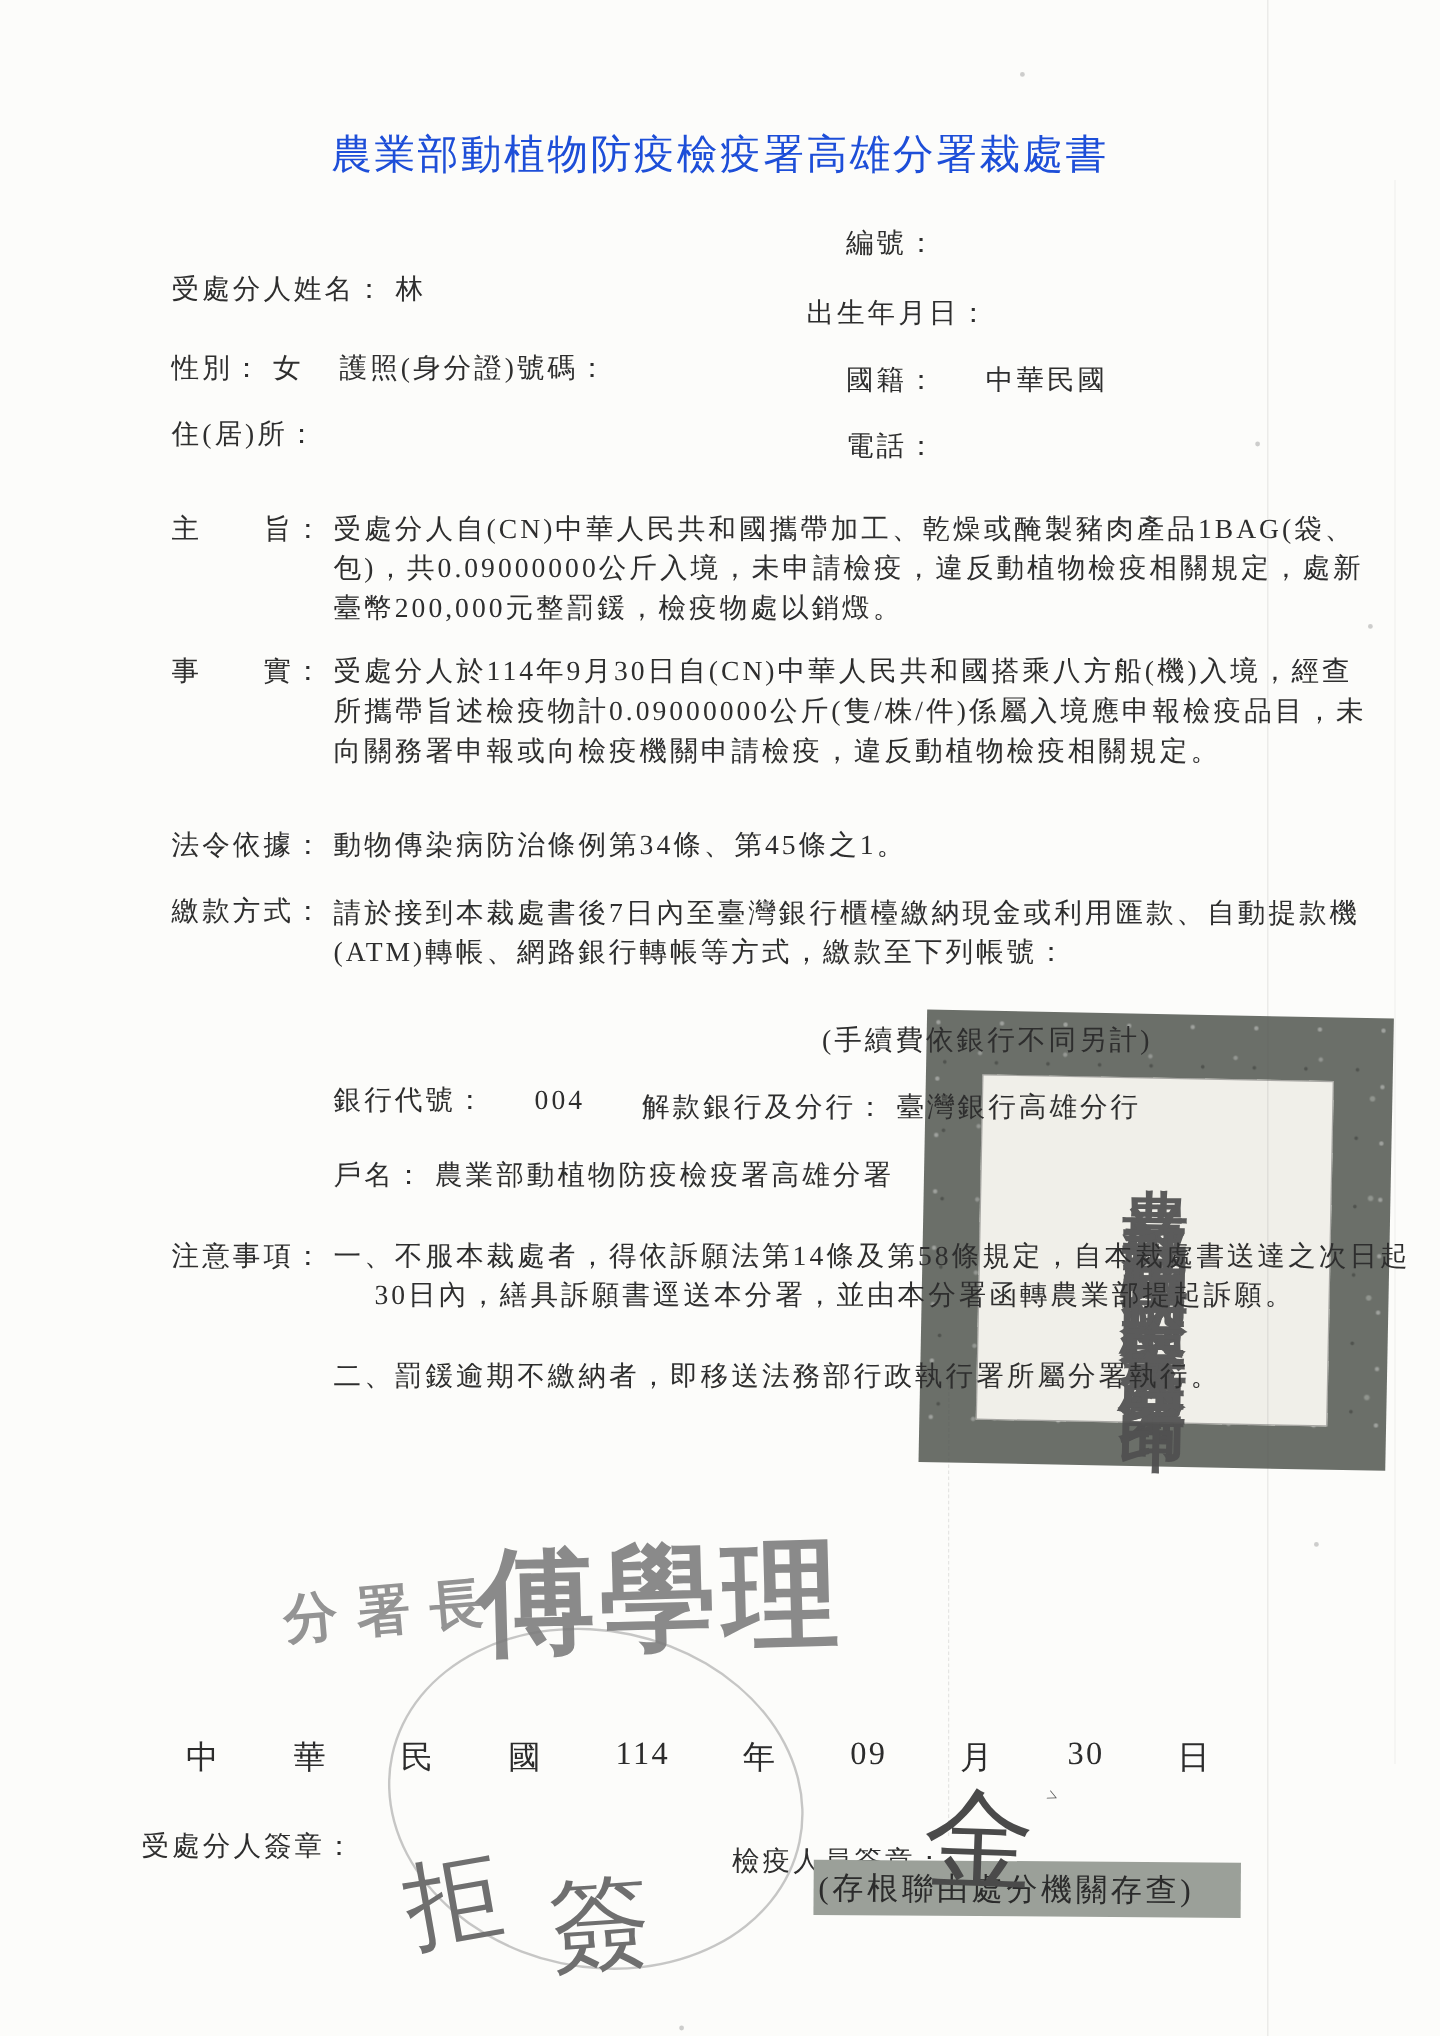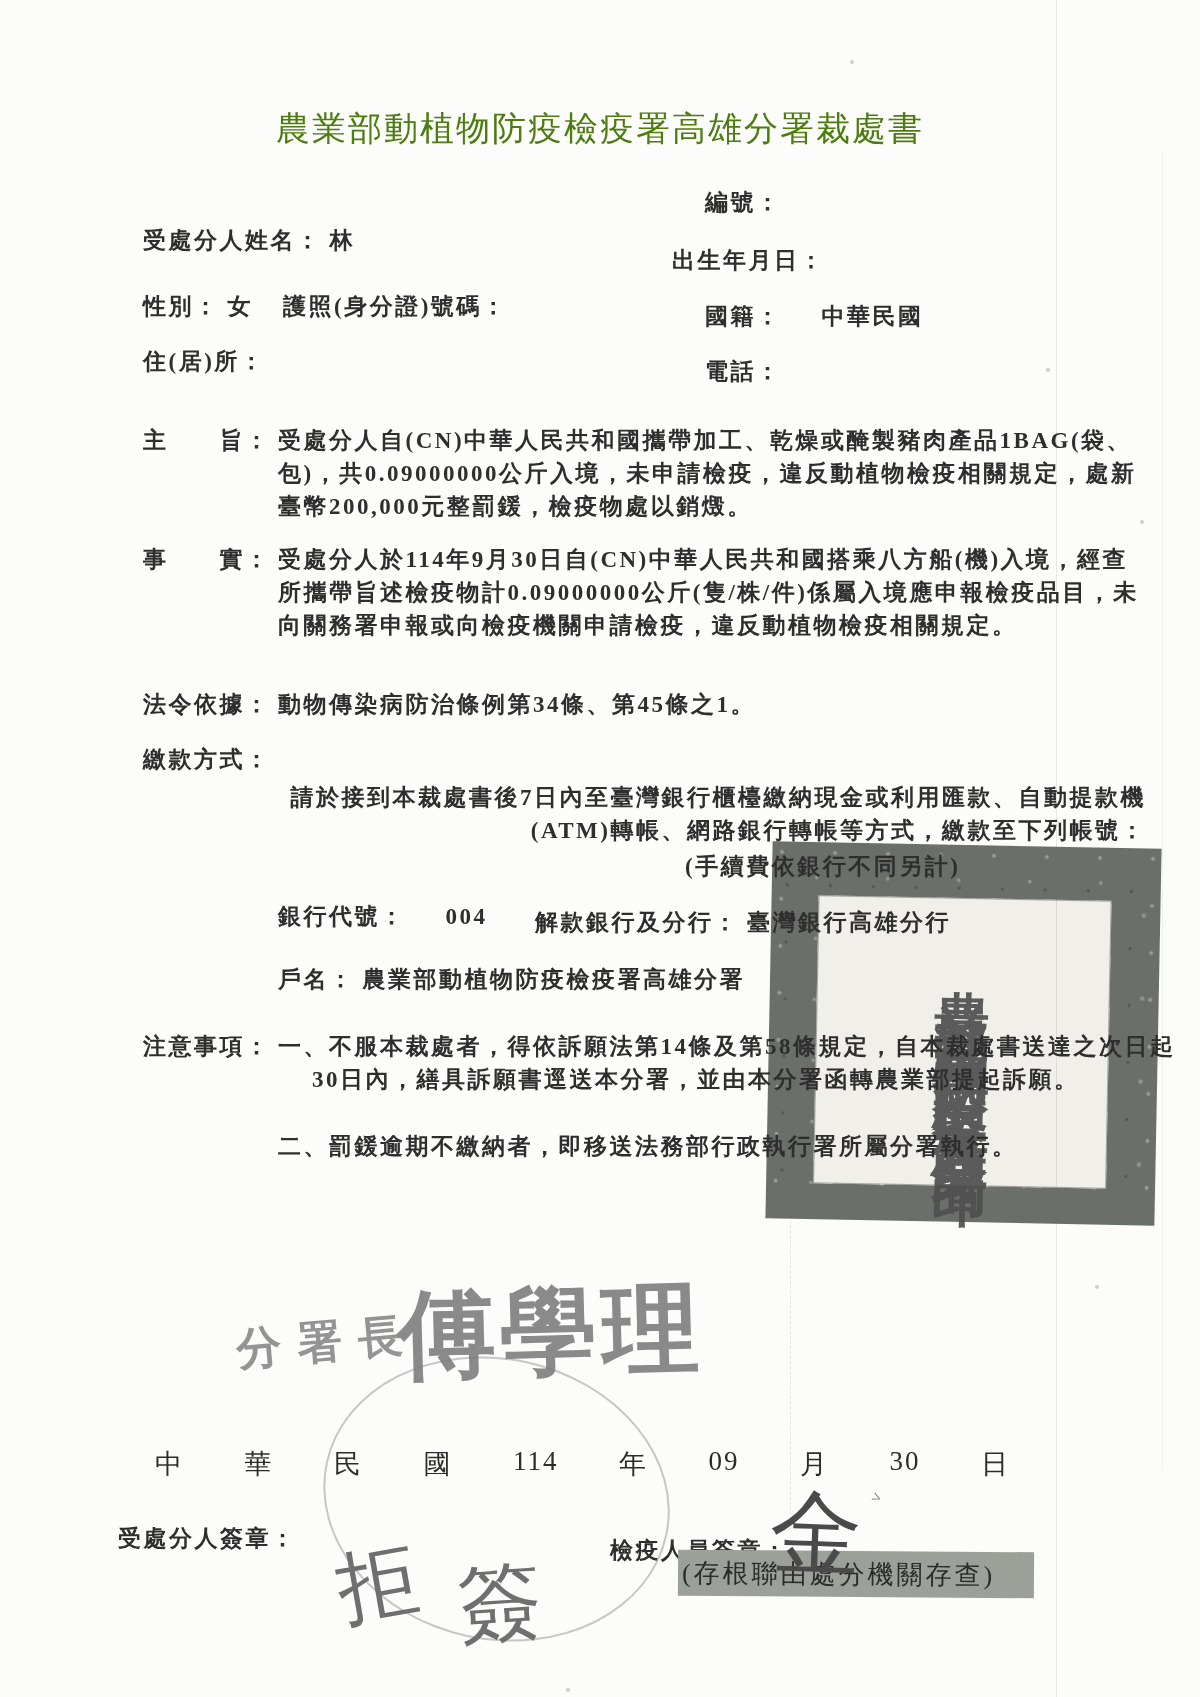--- a/index.html
+++ b/index.html
@@ -1,20 +1,20 @@
 <!DOCTYPE html>
 <html><head>
 <meta charset="utf-8">
 <style>
   html,body{margin:0;padding:0;background:#e8e8e8;}
   .page{position:relative;width:1200px;height:1697px;margin:0 auto;background:#fcfcfa;
         font-family:"Liberation Serif","DejaVu Serif",serif;color:#2e2e2e;overflow:hidden;}
   .abs{position:absolute;}
-  .t{font-size:23px;letter-spacing:2.5px;line-height:33px;font-weight:bold;}
-  .doc-title{left:0;right:0;top:106px;text-align:center;font-size:34px;letter-spacing:2px;color:#4d7c0f;}
+  .t{font-size:23px;letter-spacing:2.5px;line-height:33px;}
+  .doc-title{left:0;right:0;top:106px;text-align:center;font-size:34px;letter-spacing:2px;color:#1d4ed8;}
   .row{display:flex;gap:8px;white-space:nowrap;z-index:3;}
   .content{width:868px;z-index:3;}
   .hang{padding-left:34px;text-indent:-34px;}
   
   .stamp{left:769px;top:845px;width:389px;height:377px;z-index:1;transform:rotate(1.1deg);
          background-image:
            radial-gradient(circle at 18% 22%, rgba(255,255,255,.35) 1px, transparent 2.5px),
            radial-gradient(circle at 63% 58%, rgba(255,255,255,.28) 1px, transparent 2.5px),
            radial-gradient(circle at 84% 81%, rgba(230,235,228,.30) 1.5px, transparent 3px),
            radial-gradient(circle at 36% 76%, rgba(0,0,0,.25) 1px, transparent 2px);
@@ -82,21 +82,21 @@
   <div class="abs t" style="left:143px;top:424px;z-index:3;">主　　旨：</div>
   <div class="abs t content" style="left:278px;top:424px;">受處分人自(CN)中華人民共和國攜帶加工、乾燥或醃製豬肉產品1BAG(袋、包)，共0.09000000公斤入境，未申請檢疫，違反動植物檢疫相關規定，處新臺幣200,000元整罰鍰，檢疫物處以銷燬。</div>
 
   <div class="abs t" style="left:143px;top:543px;z-index:3;text-align:right;">事　　實：</div>
   <div class="abs t content" style="left:278px;top:543px;">受處分人於114年9月30日自(CN)中華人民共和國搭乘八方船(機)入境，經查所攜帶旨述檢疫物計0.09000000公斤(隻/株/件)係屬入境應申報檢疫品目，未向關務署申報或向檢疫機關申請檢疫，違反動植物檢疫相關規定。</div>
 
   <div class="abs t" style="left:143px;top:688px;z-index:3;">法令依據：</div>
   <div class="abs t content" style="left:278px;top:688px;">動物傳染病防治條例第34條、第45條之1。</div>
 
   <div class="abs t" style="left:143px;top:743px;z-index:3;">繳款方式：</div>
-  <div class="abs t content" style="left:278px;top:781px;text-align:right;">請於接到本裁處書後7日內至臺灣銀行櫃檯繳納現金或利用匯款、自動提款機(ATM)轉帳、網路銀行轉帳等方式，繳款至下列帳號：</div>
+  <div class="abs t content" style="left:278px;top:744px;">請於接到本裁處書後7日內至臺灣銀行櫃檯繳納現金或利用匯款、自動提款機(ATM)轉帳、網路銀行轉帳等方式，繳款至下列帳號：</div>
 
   <div class="abs t" style="left:685px;top:850px;z-index:3;white-space:nowrap;">(手續費依銀行不同另計)</div>
 
   <div class="abs t row" style="left:278px;top:900px;gap:40px;">
     <span>銀行代號：</span>
     <span>004</span>
   </div>
   <div class="abs t row" style="left:535px;top:906px;">
     <span>解款銀行及分行：</span>
     <span>臺灣銀行高雄分行</span>

